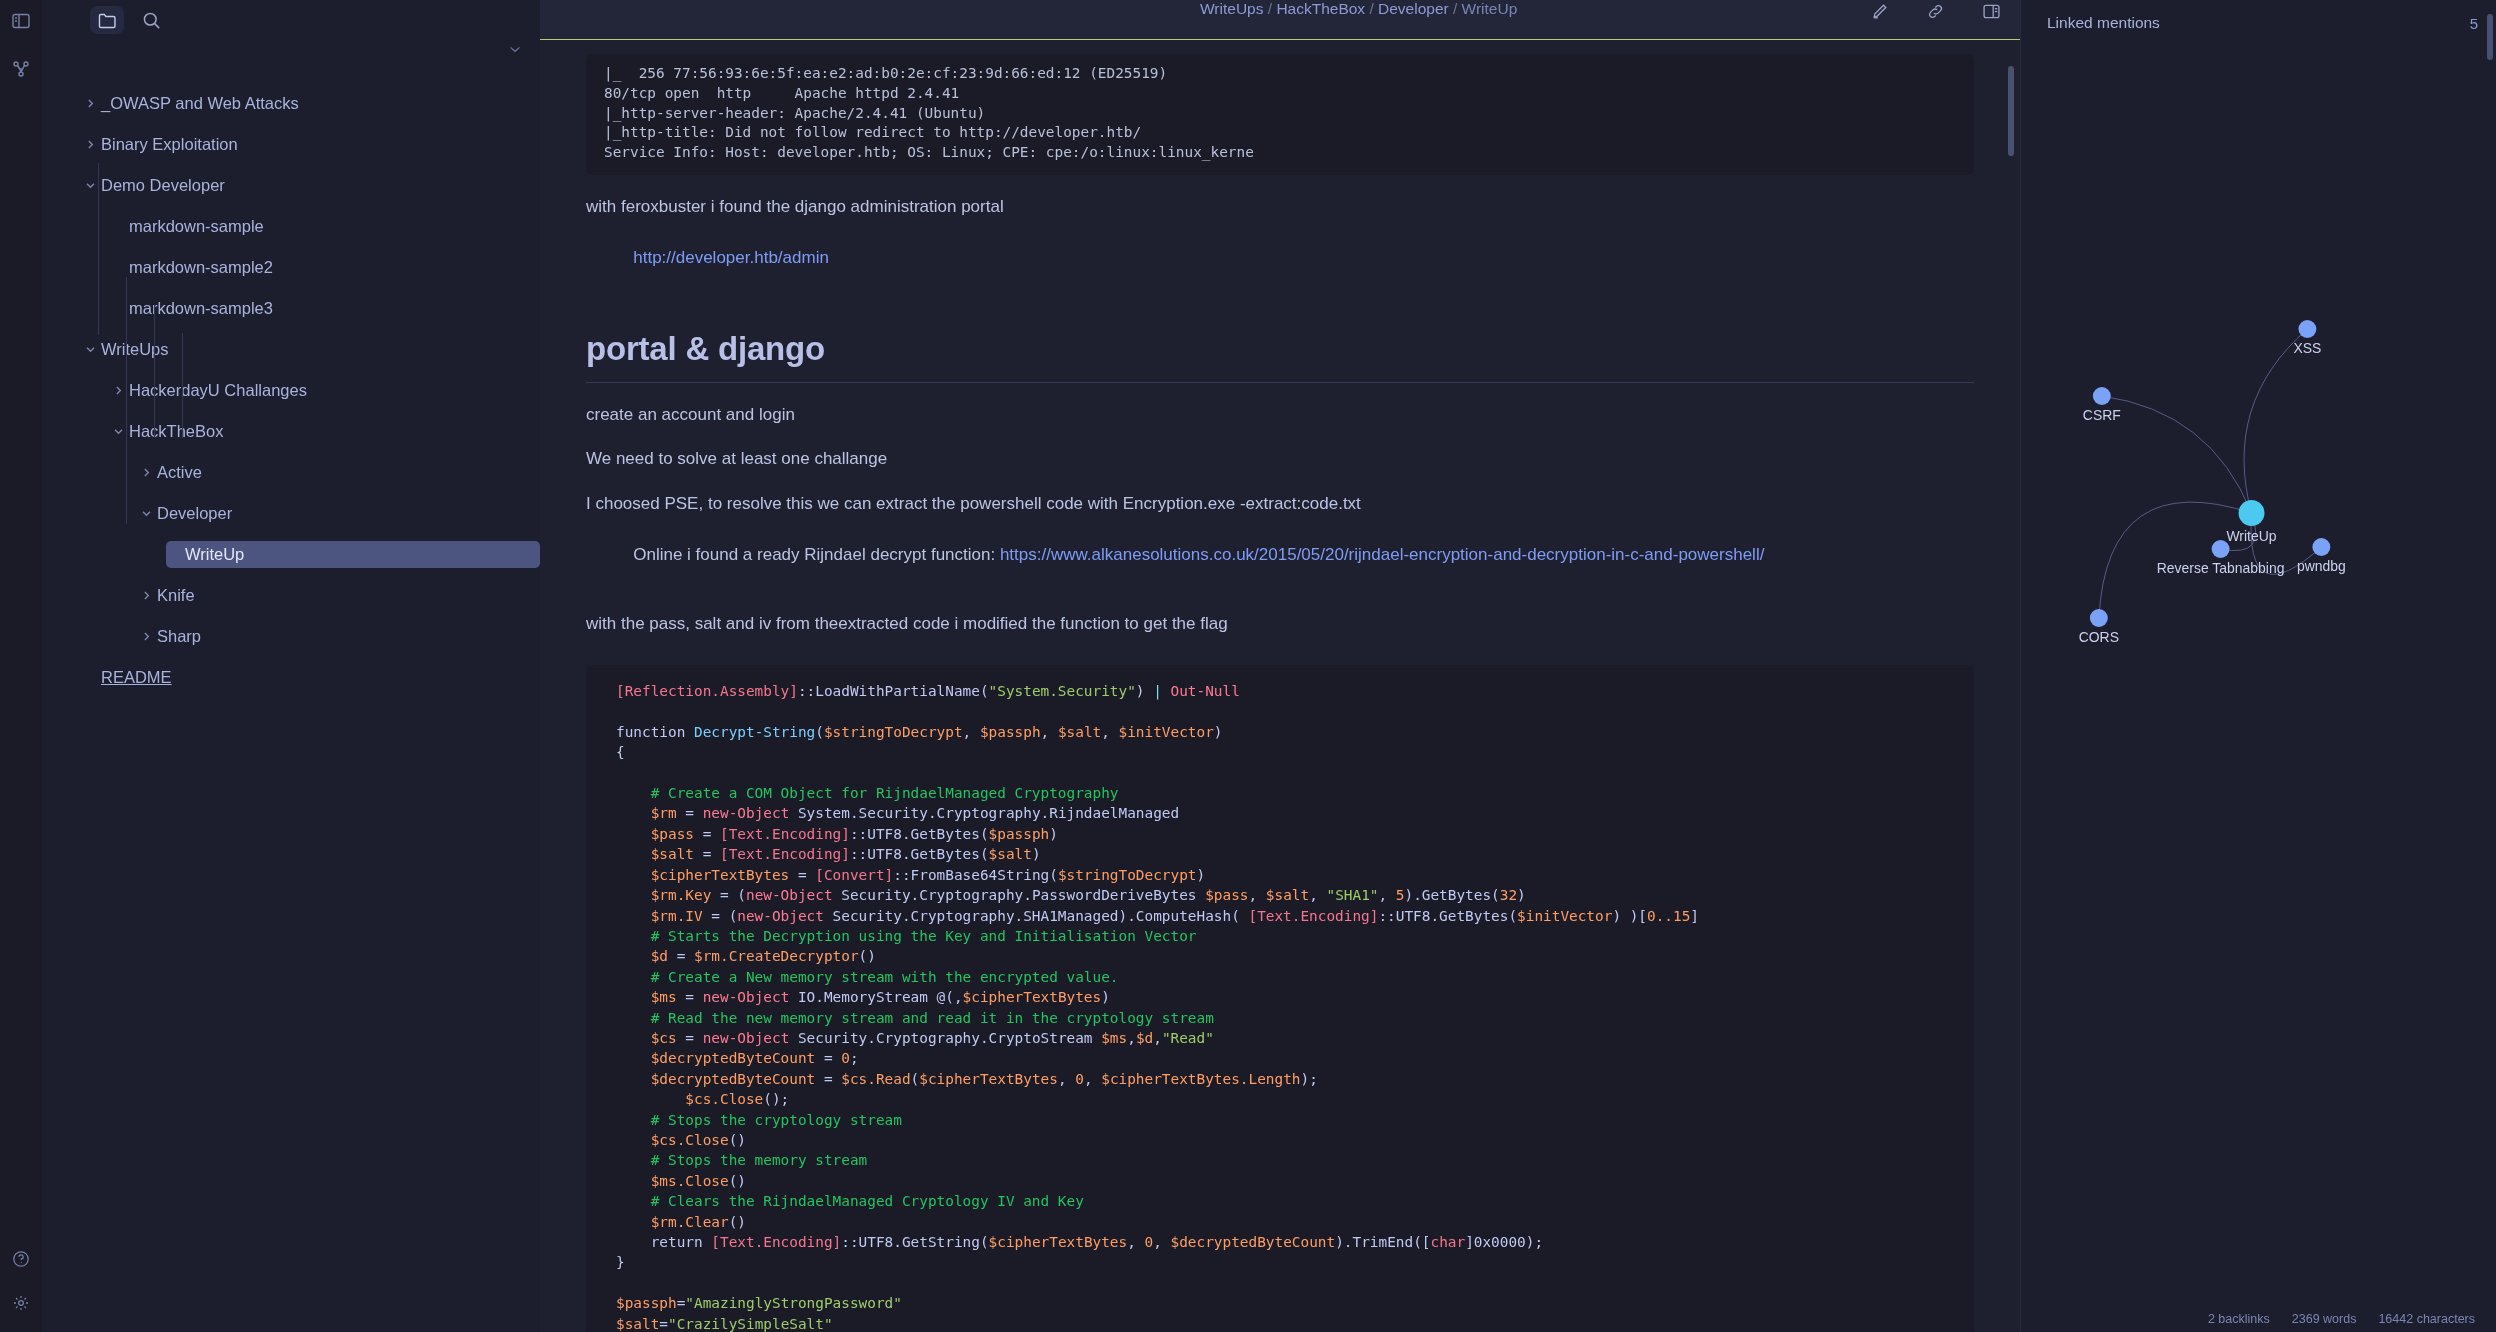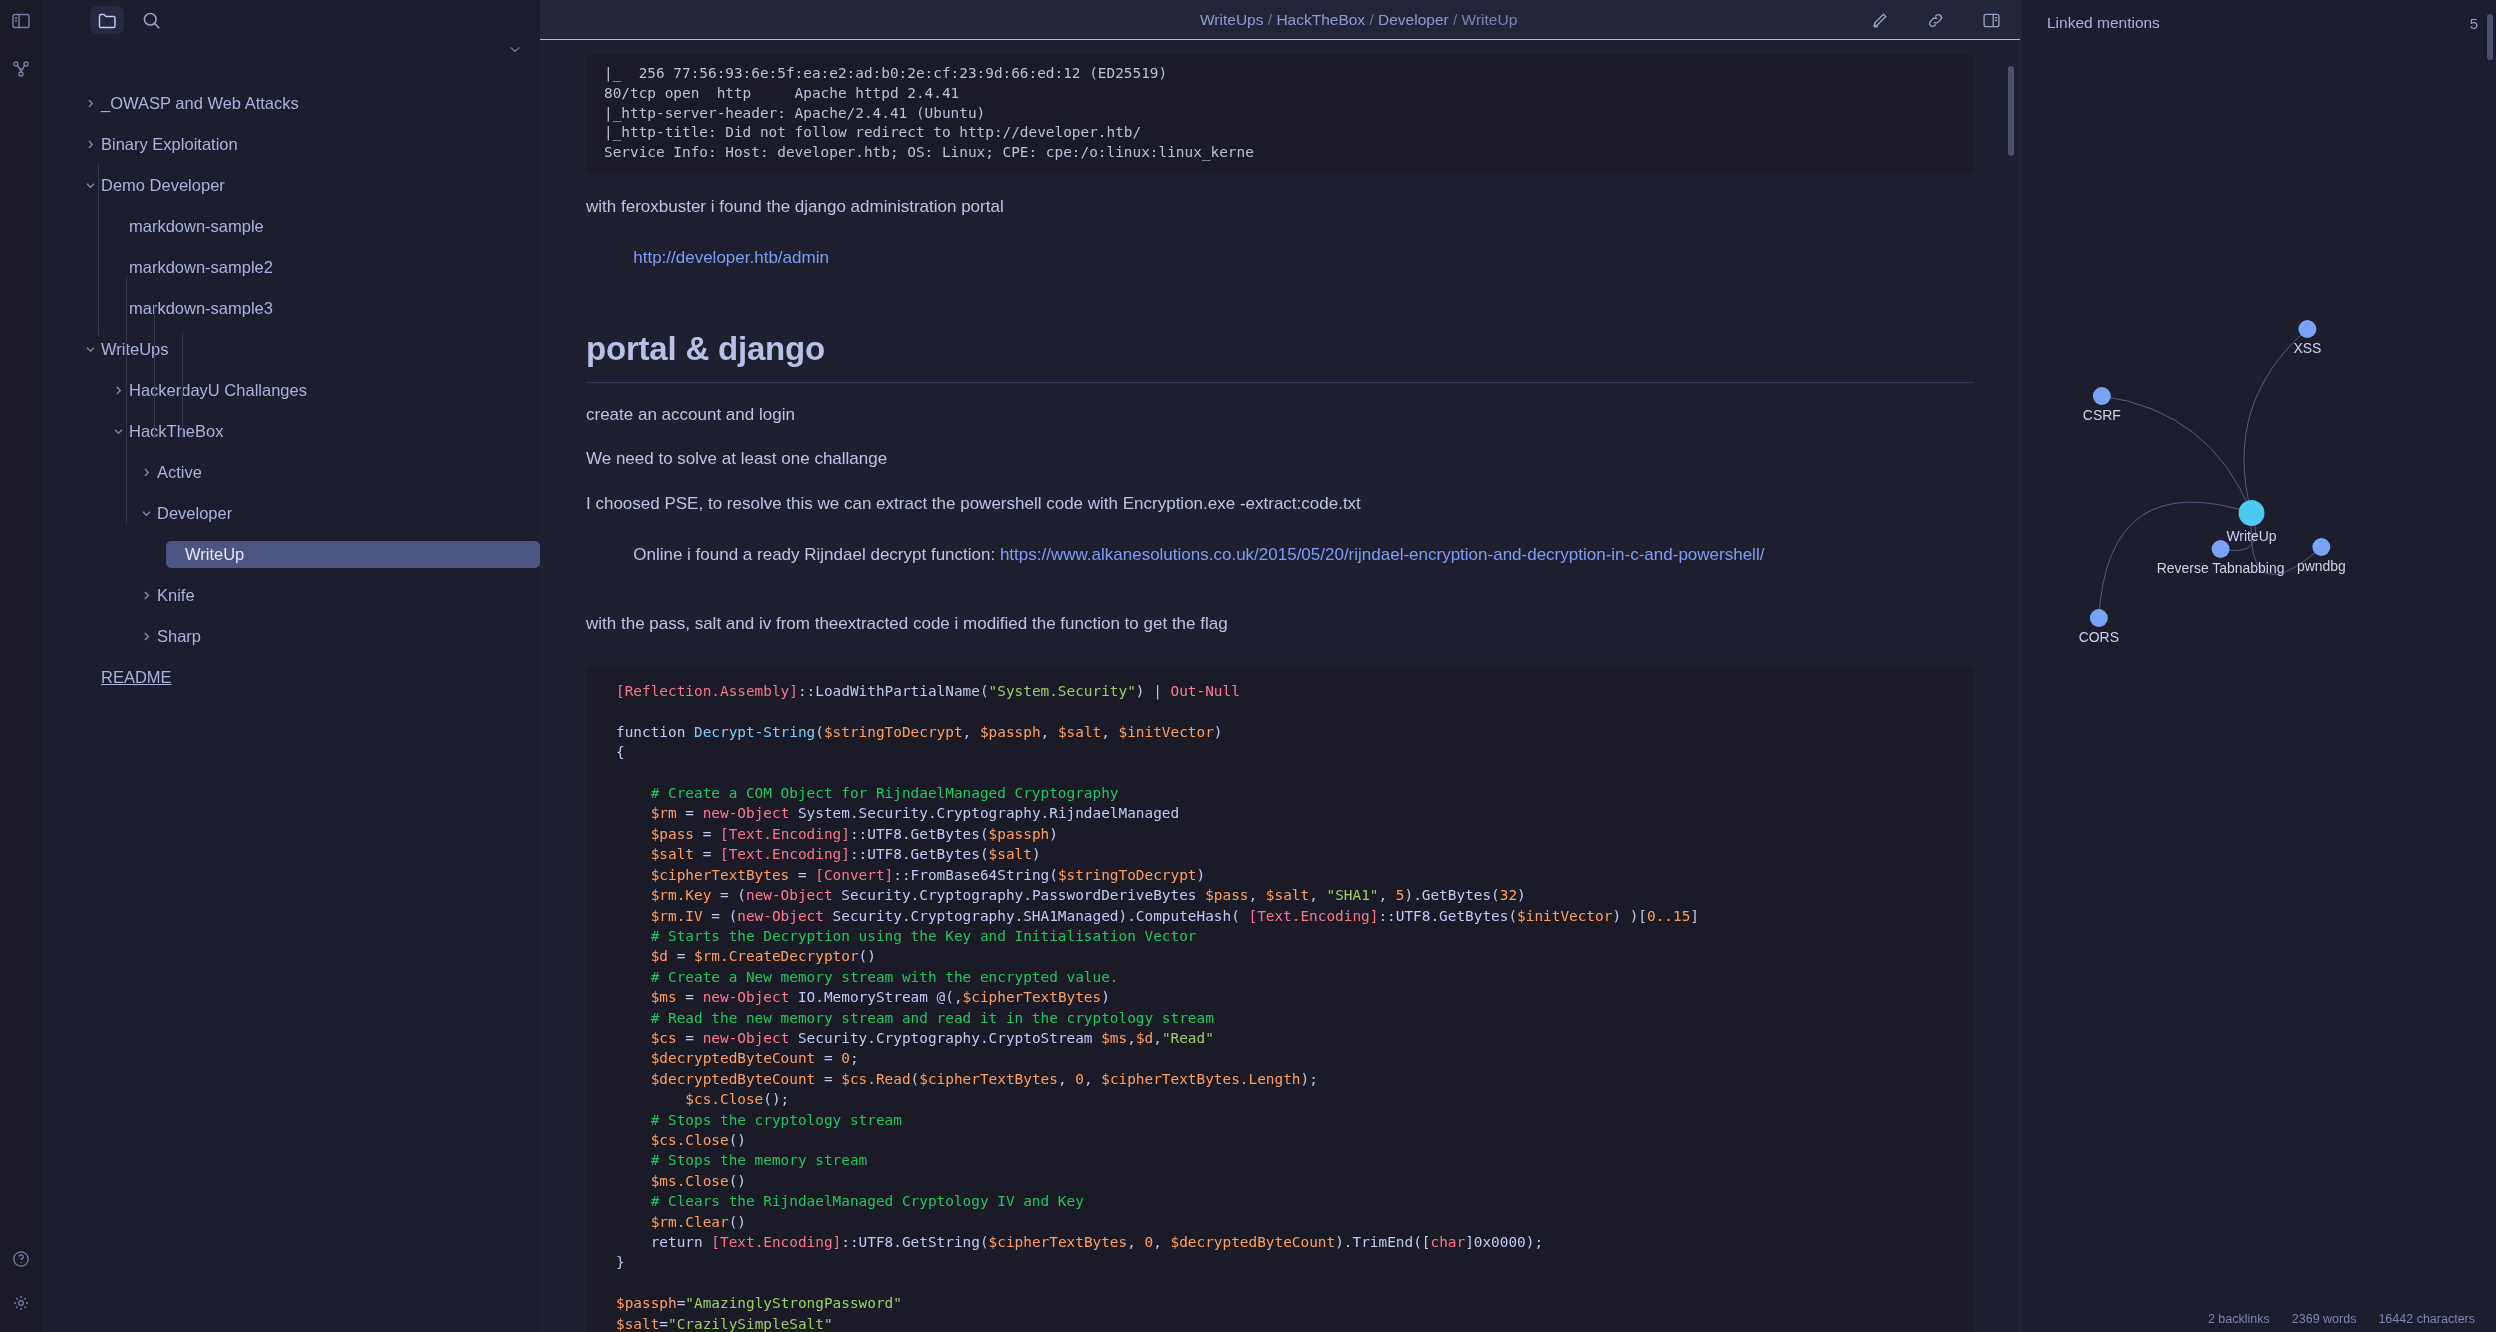--- a/index.html
+++ b/index.html
@@ -47,21 +47,21 @@
   }
   .node .lbl { line-height: 1; }
   .node.sel { background: #4c5480; border-radius: 5px; }
   .node.sel .lbl { color: #e3e7f6; }
   .guides { position: absolute; left: 0; top: 0; bottom: 0; }
   .guide { position: absolute; top: 0; bottom: 0; width: 1px; background: #333853; }
 
   
   .main { flex: 1 1 auto; display: flex; flex-direction: column; min-width: 0; background: #1e2030; position: relative; }
   .topbar {
-    height: 40px; flex: 0 0 40px; display: flex; align-items: center;
+    height: 40px; flex: 0 0 40px; display: flex; 
     justify-content: flex-end; padding-right: 18px; gap: 34px;
     background: #232638; color: #8e97bb; position: relative;
   }
   .crumb { font-size: 15.5px; color: #8d9ad6; margin-right: auto; margin-left: 660px; }
   .crumb .cur { color: #7b85b4; }
   .crumb .sep { color: #6a7398; }
   .tb-ic { width: 22px; height: 22px; color: #9aa3c4; display:flex;align-items:center;justify-content:center; }
   .greenline { position: absolute; left: 0; right: 0; bottom: 0; height: 1.5px; background: #b3d16a; }
 
   .doc {

